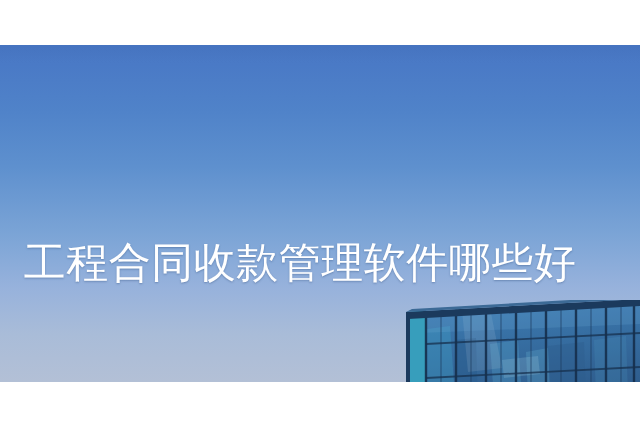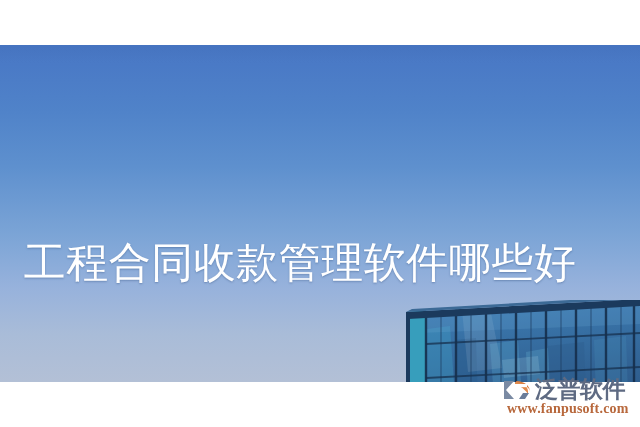--- a/index.html
+++ b/index.html
@@ -216,35 +216,14 @@
 
         <polygon points="8,116 242,111 242,127 8,127" fill="#232c3c"></polygon>
         <polygon points="8,116 242,111 242,114 8,119" fill="#39465c"></polygon>
       </svg>
     </div>
 
     <div class="headline">工程合同收款管理软件哪些好</div>
 
   </div>
 
-  <div class="logo">
-    <div class="logo-row">
-      <span class="logo-mark">
-        <svg width="30" height="24" viewBox="0 0 30 24" xmlns="http://www.w3.org/2000/svg">
-
-          <polygon points="1,3 11,3 3,12 11,21 1,21" fill="#7a8aa3"></polygon>
-
-          <path d="M13 3 C22 3 27 8 27 14 C27 10 22 6 14 6 Z" fill="#d97b3c"></path>
-          <path d="M12 4 C21 4 26 9 25 16 C20 9 15 7 12 7 Z" fill="#e08a4c"></path>
-
-          <rect x="12" y="6" width="3.6" height="15" fill="#ffffff"></rect>
-          <rect x="12" y="6" width="12" height="3.2" fill="#ffffff"></rect>
-          <rect x="12" y="12" width="8.5" height="3" fill="#ffffff"></rect>
-
-          <polygon points="20,15 26,15 22,21 16,21" fill="#6b7d99"></polygon>
-        </svg>
-      </span>
-      <span class="logo-word">泛普软件</span>
-    </div>
-    <div class="logo-url">www.fanpusoft.com</div>
-  </div>
 
 </div>
 
 </body></html>

